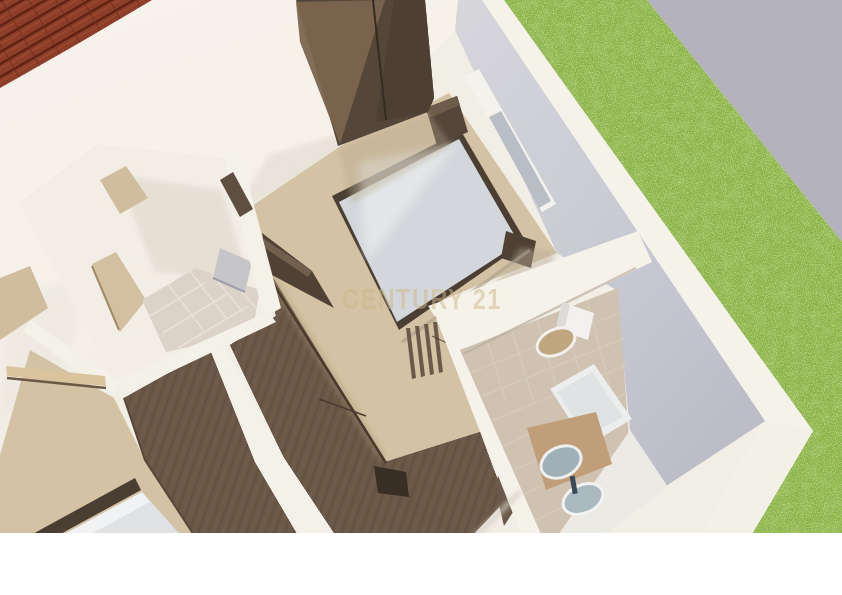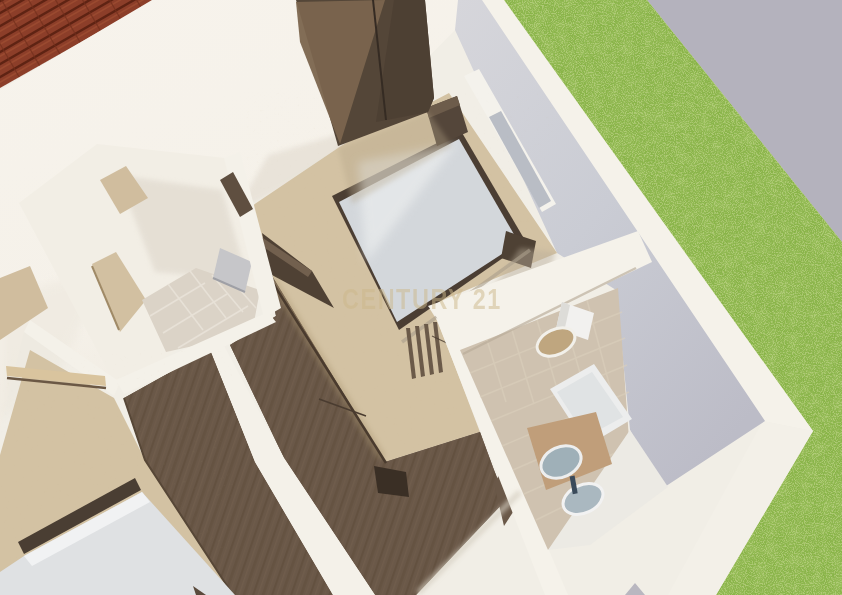--- a/index.html
+++ b/index.html
@@ -1,16 +1,16 @@
 <!DOCTYPE html>
 <html><head>
 <meta charset="utf-8">
 <style>
   html,body{margin:0;padding:0;background:#fff;}
-  #scene{position:relative;width:842px;height:595px;overflow:hidden;font-family:"Liberation Sans",sans-serif;}
+  #scene{position:relative;width:842px;height:533px;overflow:hidden;font-family:"Liberation Sans",sans-serif;}
 </style>
 </head>
 <body>
 <div id="scene">
 <svg width="842" height="595" viewBox="0 0 842 595" xmlns="http://www.w3.org/2000/svg">
 <defs>
   <filter id="noiseG" x="0" y="0" width="100%" height="100%">
     <feTurbulence type="fractalNoise" baseFrequency="0.9" numOctaves="2" seed="3"></feTurbulence>
     <feColorMatrix type="matrix" values="0 0 0 0 0.30  0 0 0 0 0.48  0 0 0 0 0.10  0 0 0 5 -2.1"></feColorMatrix>
   </filter>

